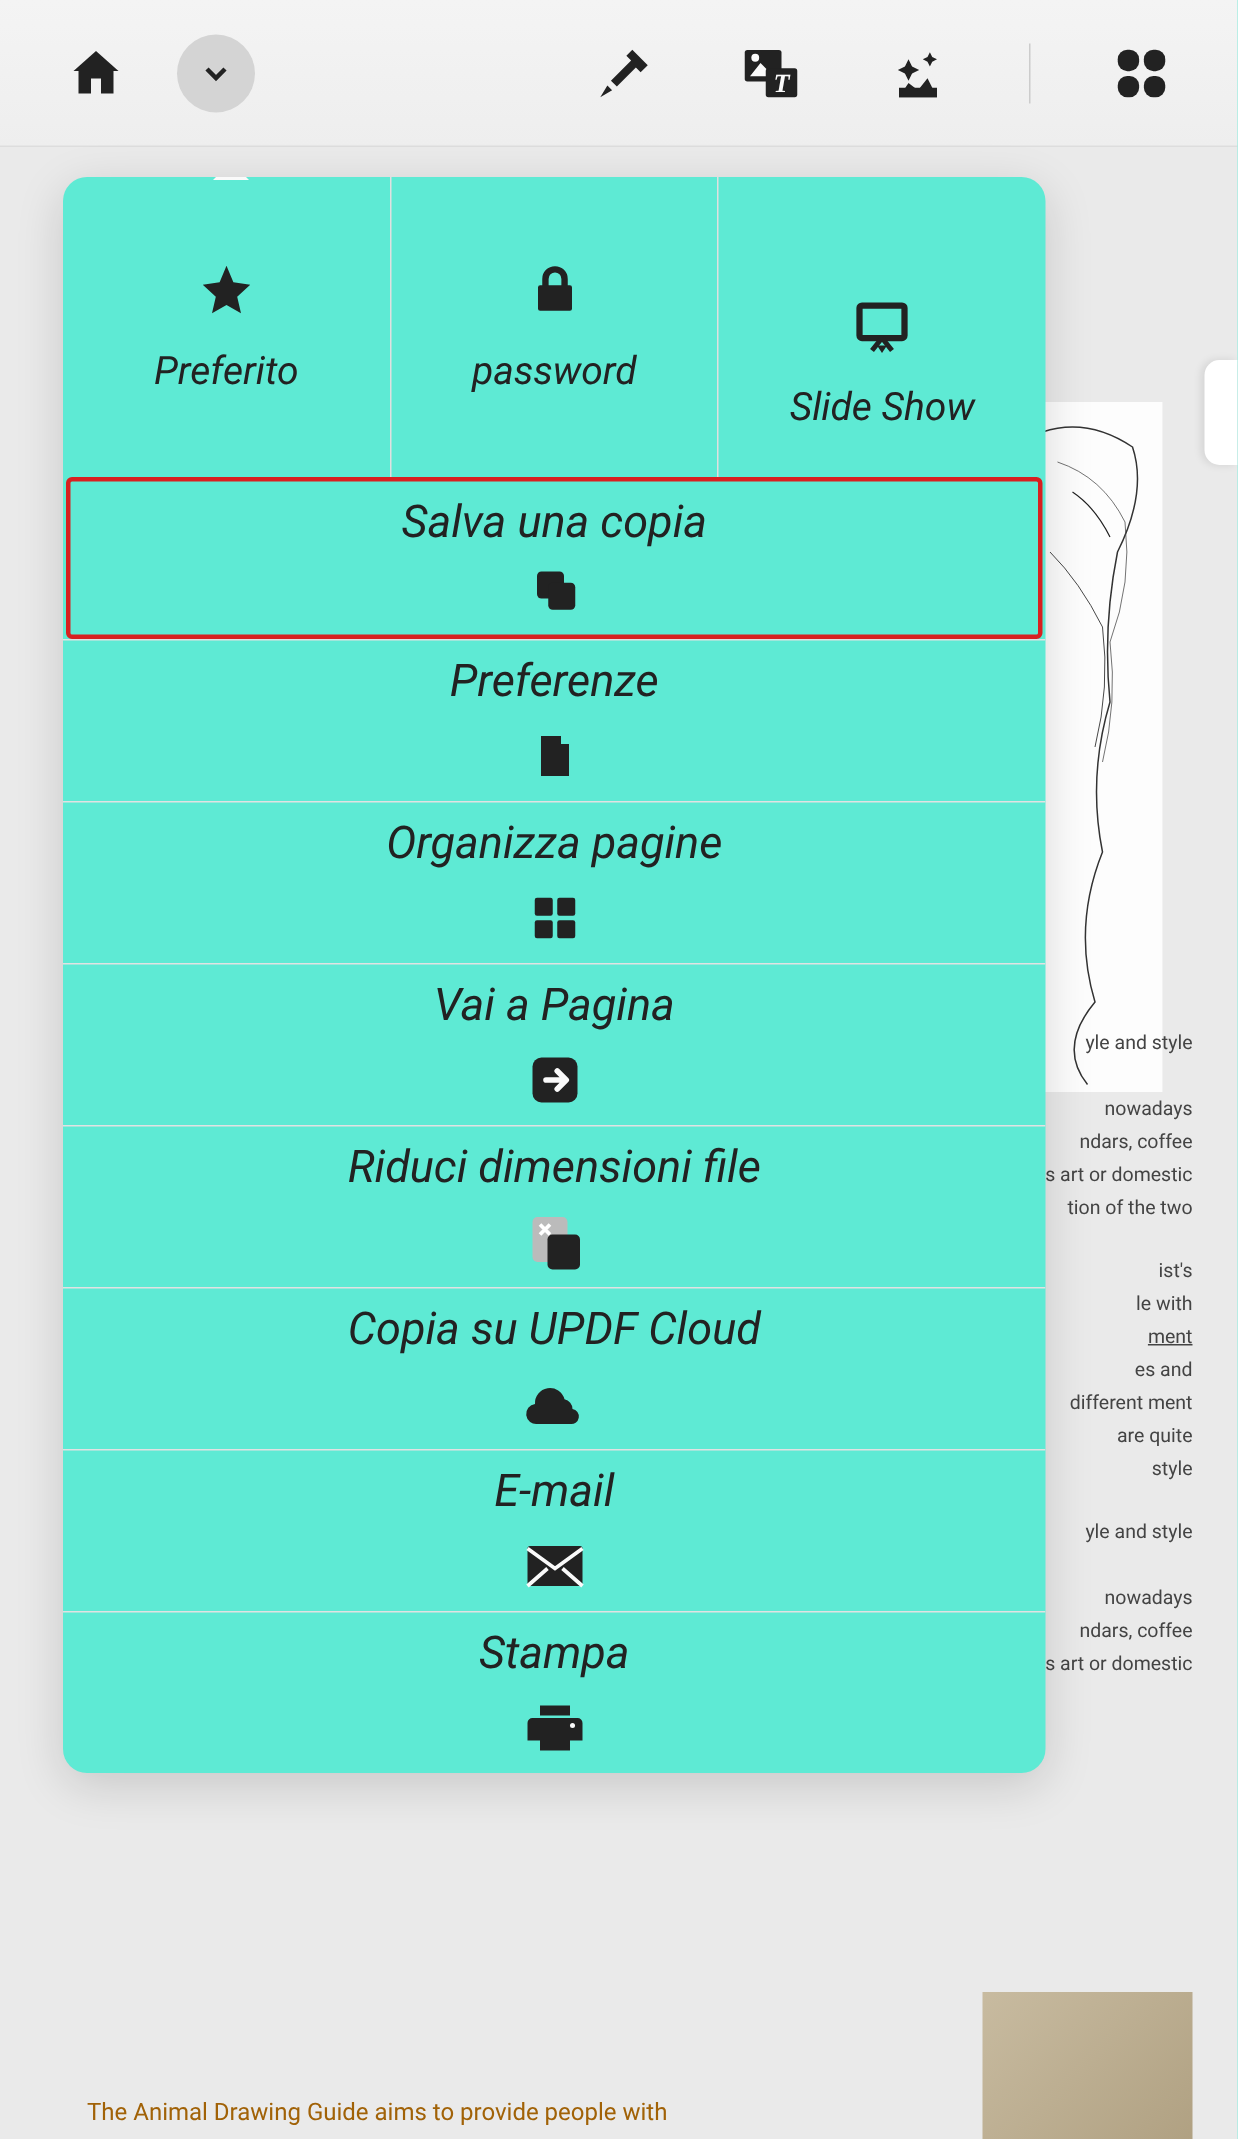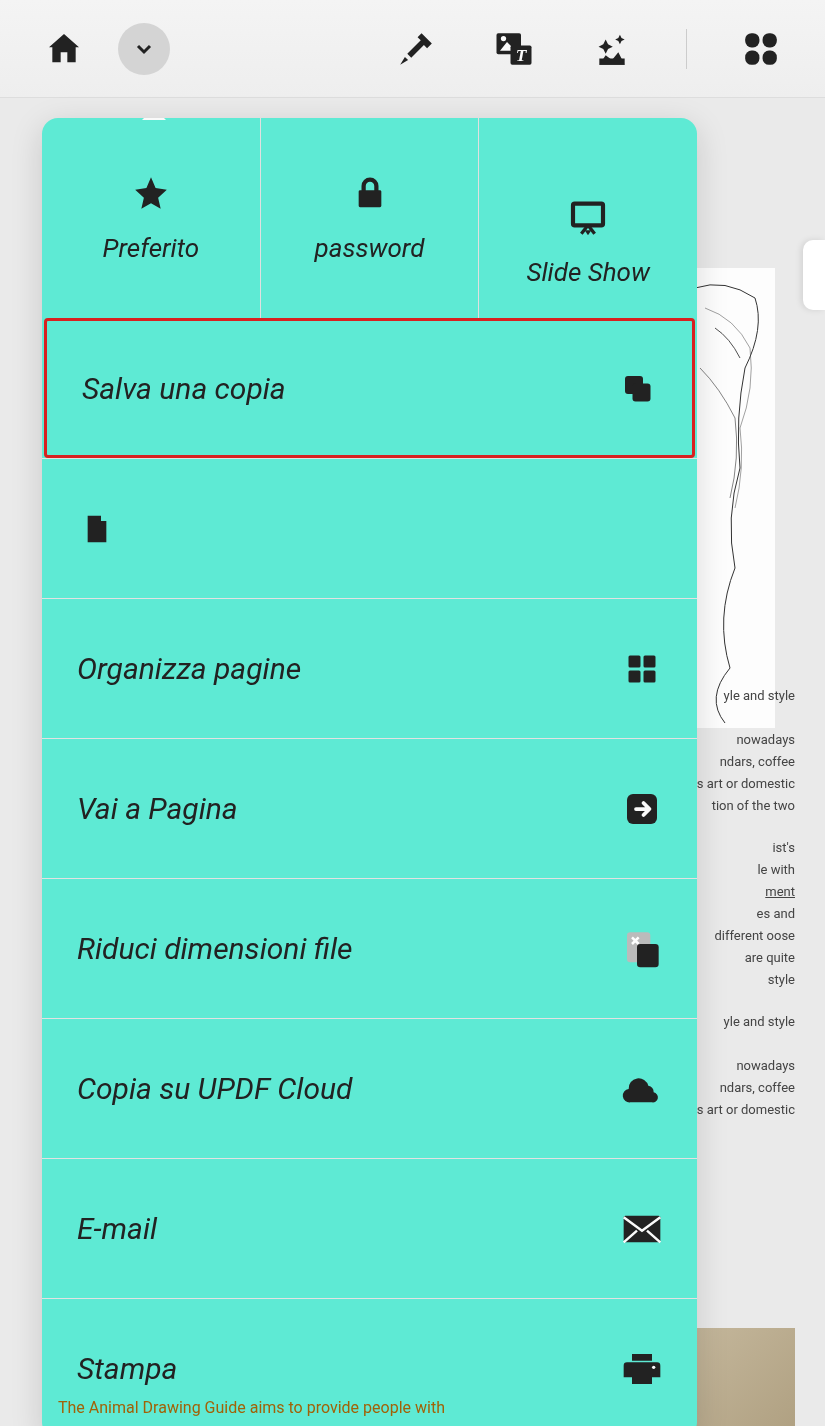--- a/index.html
+++ b/index.html
@@ -124,22 +124,23 @@
     .tab-label {
       font-size: 26px;
       color: #222;
     }
     .dropdown-list { }
     .dropdown-item {
       display: flex;
       align-items: center;
       justify-content: space-between;
       padding: 10px 35px;
-      height: 140px;
+      height: 108px;
       border-top: 1px solid #e2e2e2;
+      flex-direction: column;
     }
     .dropdown-item.highlighted {
       border: 3px solid #d82020;
       border-radius: 4px;
       margin: 0 2px;
     }
     .item-label {
       font-size: 30px;
       color: #222;
       font-weight: 400;
@@ -231,21 +232,21 @@
   </div>
   <div class="doc-text-small" style="top:588px;">yle and style</div>
   <div class="doc-text-small" style="top:632px;">nowadays</div>
   <div class="doc-text-small" style="top:654px;">ndars, coffee</div>
   <div class="doc-text-small" style="top:676px;">s art or domestic</div>
   <div class="doc-text-small" style="top:698px;">tion of the two</div>
   <div class="doc-text-small" style="top:740px;">ist's</div>
   <div class="doc-text-small" style="top:762px;">le with</div>
   <div class="doc-text-small" style="top:784px;text-decoration:underline;">ment</div>
   <div class="doc-text-small" style="top:806px;">es and</div>
-  <div class="doc-text-small" style="top:828px;">different oose</div>
+  <div class="doc-text-small" style="top:828px;">different ment</div>
   <div class="doc-text-small" style="top:850px;">are quite</div>
   <div class="doc-text-small" style="top:872px;">style</div>
   <div class="doc-text-small" style="top:914px;">yle and style</div>
   <div class="doc-text-small" style="top:958px;">nowadays</div>
   <div class="doc-text-small" style="top:980px;">ndars, coffee</div>
   <div class="doc-text-small" style="top:1002px;">s art or domestic</div>
   <div class="doc-page-2"></div>
 </div>
 
 <div class="page-pull"></div>
@@ -284,20 +285,21 @@
     <div class="dropdown-item highlighted">
       <div class="item-label">Salva una copia</div>
       <div class="item-icon">
         <svg width="36" height="36" viewBox="0 0 24 24" fill="#222">
             <rect x="4" y="4" width="12" height="12" rx="2"></rect>
             <rect x="9" y="9" width="12" height="12" rx="2"></rect>
           </svg>
       </div>
     </div>
     <div class="dropdown-item">
+      <div class="item-label">Preferenze</div>
       <div class="item-icon">
         <svg width="32" height="36" viewBox="0 0 24 24" fill="#222">
             <path d="M5 2h10l4 4v16H5V2zm10 0v4h4"></path>
           </svg>
       </div>
     </div>
     <div class="dropdown-item">
       <div class="item-label">Organizza pagine</div>
       <div class="item-icon">
         <svg width="36" height="36" viewBox="0 0 24 24" fill="#222">

